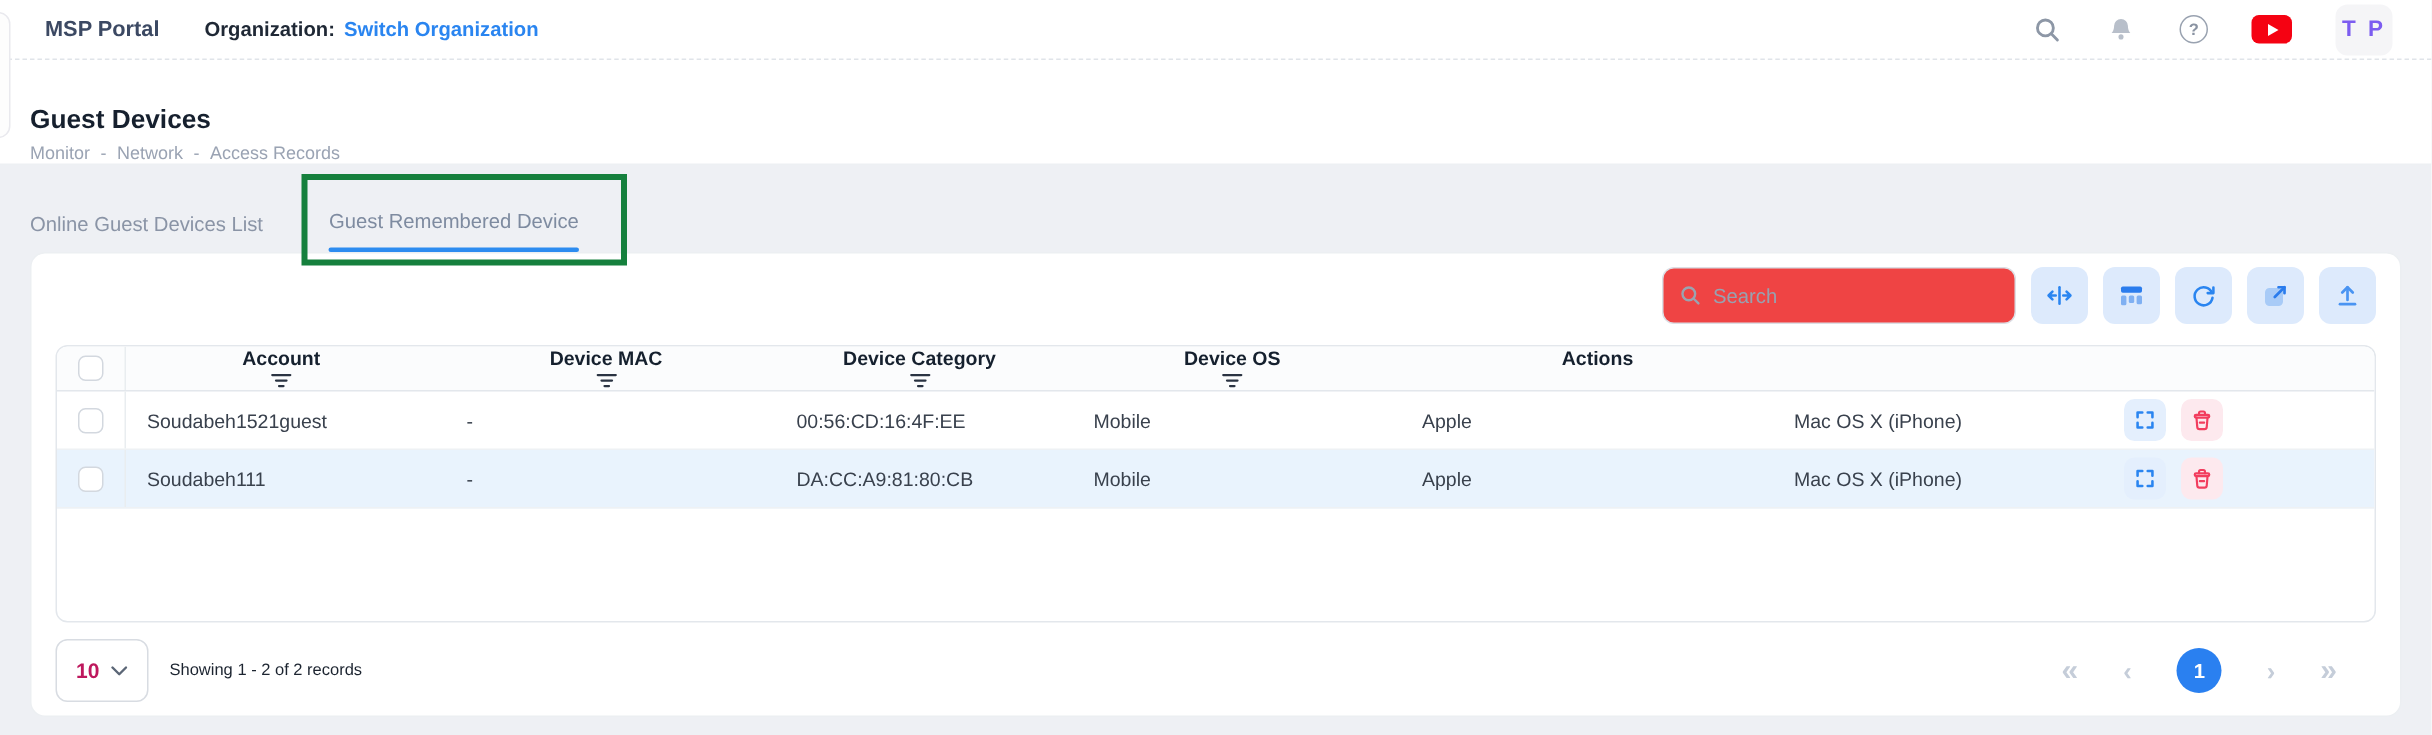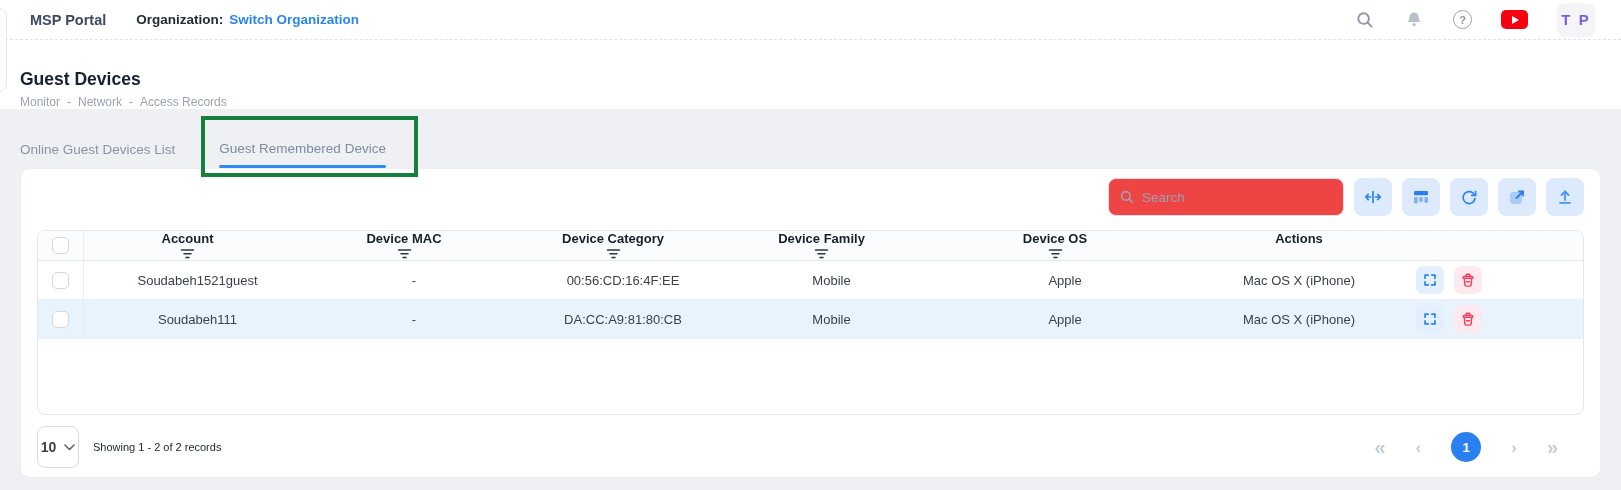--- a/index.html
+++ b/index.html
@@ -68,40 +68,40 @@
 
   
   .table-box { margin-top:14px; border:1px solid #e3e7ec; border-radius:8px; overflow:hidden; }
   .tgrid { display:grid; grid-template-columns:46px 213px 220px 198px 219px 248px 220px 1fr;
            align-items:center; }
   .t-header { height:30px; background:#fbfcfd; border-bottom:1px solid #e3e7ec;
               font-size:13px; font-weight:700; color:#15202e; }
   .th-cell { display:flex; align-items:center; justify-content:space-between;
              padding:0 20px 0 14px; height:100%;flex-direction:column; }
   .th-plain { padding:0 0 0 14px; }
-  .t-row { height:39px; border-bottom:1px solid #eef1f4; font-size:13px; color:#39414d;text-align:center; }
+  .t-row { height:39px; border-bottom:1px solid #eef1f4; font-size:13px; color:#39414d; }
   .t-row.selected { background:#e9f3fd; }
   .cell { padding-left:14px; white-space:nowrap; overflow:hidden; }
   .cell-check { height:100%; display:flex; align-items:center; justify-content:center;
                 border-right:1px solid #e9edf0; }
   .checkbox { width:17px; height:17px; border:1.5px solid #d3d8df; border-radius:5px;
               background:#fff; cursor:pointer; }
   .filter-btn { display:flex; align-items:center; cursor:pointer; background:none; border:none; padding:0; }
   .t-empty { height:75px; }
   .cell-actions { padding-left:14px; display:flex; gap:10px; align-items:center; }
   .icon-btn { width:28px; height:28px; border:none; border-radius:7px; display:flex;
               align-items:center; justify-content:center; cursor:pointer; }
   .expand-btn { background:#e4effd; }
   .trash-btn { background:#fde9ee; }
 
   
   .panel-footer { display:flex; align-items:center; margin-top:10px; height:44px; }
-  .page-size { width:42px; height:42px; border:1px solid #d8dce2; border-radius:8px;
+  .page-size { width:62px; height:42px; border:1px solid #d8dce2; border-radius:8px;
                background:#fff; display:flex; align-items:center; justify-content:center;
-               gap:8px; font-size:14px; font-weight:600; color:#404040; cursor:pointer; }
+               gap:8px; font-size:14px; font-weight:600; color:#be185d; cursor:pointer; }
   .showing { margin-left:14px; font-size:11px; color:#1c2430; }
   .pagination { margin-left:auto; margin-right:26px; display:flex; align-items:center;
                 gap:30px; color:#c5cdd9; }
   .pg-nav { cursor:pointer; font-weight:700; line-height:1; user-select:none; }
   .pg-big { font-size:20px; }
   .pg-small { font-size:17px; }
   .pg-current { width:30px; height:30px; border-radius:50%; background:#2a80f0; color:#fff;
                 font-size:13.5px; font-weight:600; display:flex; align-items:center;
                 justify-content:center; cursor:pointer; }
 </style>
@@ -228,30 +228,20 @@
         <button class="filter-btn">
           <svg width="15" height="13" viewBox="0 0 15 13" stroke="#2a3342" stroke-width="1.5" stroke-linecap="round">
             <line x1="1.5" y1="3" x2="13.5" y2="3"></line>
               <line x1="4" y1="6.7" x2="11" y2="6.7"></line>
               <line x1="6" y1="10.4" x2="9" y2="10.4"></line>
           </svg>
         </button>
       </div>
       <div class="th-cell">
         <span>Device Category</span>
-        <button class="filter-btn">
-          <svg width="15" height="13" viewBox="0 0 15 13" stroke="#2a3342" stroke-width="1.5" stroke-linecap="round">
-            <line x1="1.5" y1="3" x2="13.5" y2="3"></line>
-              <line x1="4" y1="6.7" x2="11" y2="6.7"></line>
-              <line x1="6" y1="10.4" x2="9" y2="10.4"></line>
-          </svg>
-        </button>
-      </div>
-      <div class="th-cell">
-        <span>Device Family</span>
         <button class="filter-btn">
           <svg width="15" height="13" viewBox="0 0 15 13" stroke="#2a3342" stroke-width="1.5" stroke-linecap="round">
             <line x1="1.5" y1="3" x2="13.5" y2="3"></line>
               <line x1="4" y1="6.7" x2="11" y2="6.7"></line>
               <line x1="6" y1="10.4" x2="9" y2="10.4"></line>
           </svg>
         </button>
       </div>
       <div class="th-cell">
         <span>Device OS</span>

